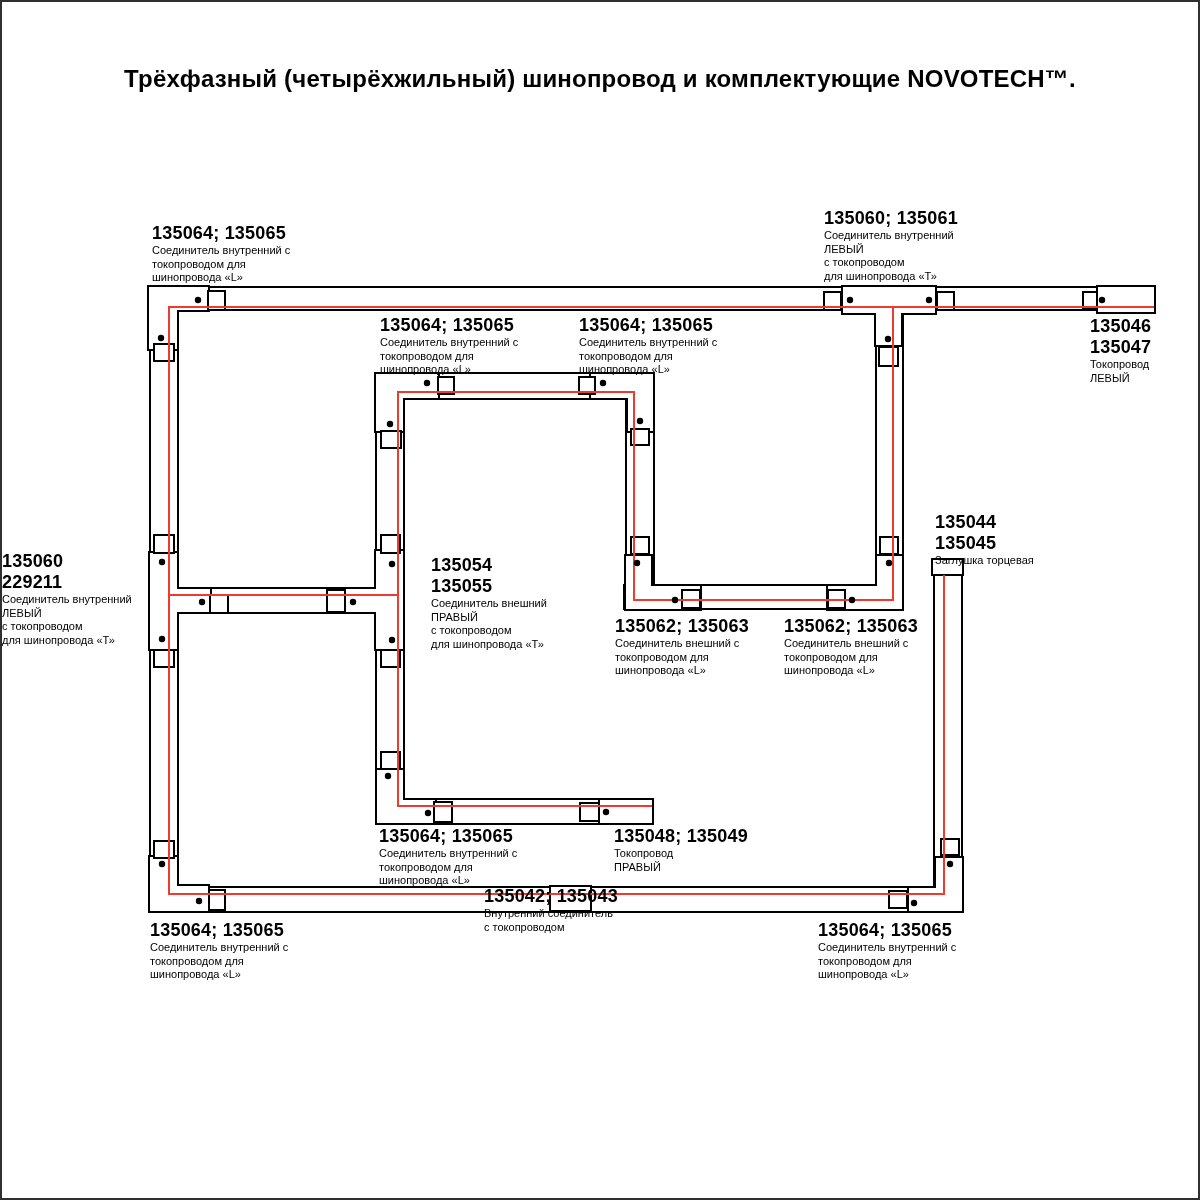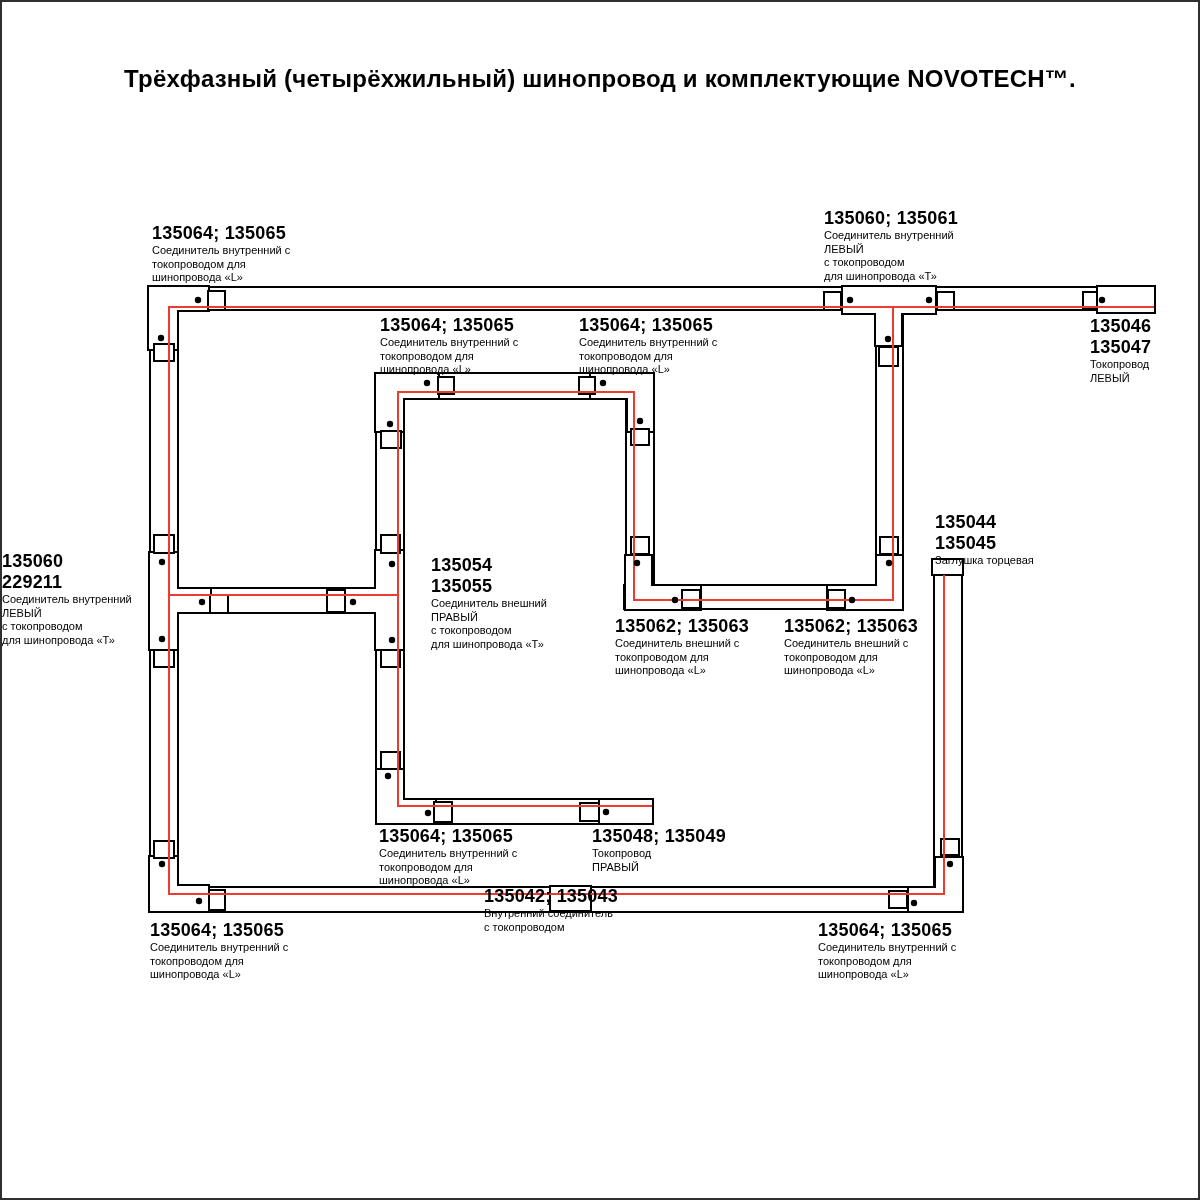--- a/index.html
+++ b/index.html
@@ -200,21 +200,21 @@
         <div class="dl">Соединитель внешний с</div>
         <div class="dl">токопроводом для</div>
         <div class="dl">шинопровода «L»</div>
       </div>
       <div class="lbl" style="top: 824px; left: 377px;">
         <div class="code">135064; 135065</div>
         <div class="dl">Соединитель внутренний с</div>
         <div class="dl">токопроводом для</div>
         <div class="dl">шинопровода «L»</div>
       </div>
-      <div class="lbl" style="top: 824px; left: 590px;">
+      <div class="lbl" style="top: 824px; left: 612px;">
         <div class="code">135048; 135049</div>
         <div class="dl">Токопровод</div>
         <div class="dl b">ПРАВЫЙ</div>
       </div>
       <div class="lbl" style="top: 918px; left: 148px;">
         <div class="code">135064; 135065</div>
         <div class="dl">Соединитель внутренний с</div>
         <div class="dl">токопроводом для</div>
         <div class="dl">шинопровода «L»</div>
       </div>

